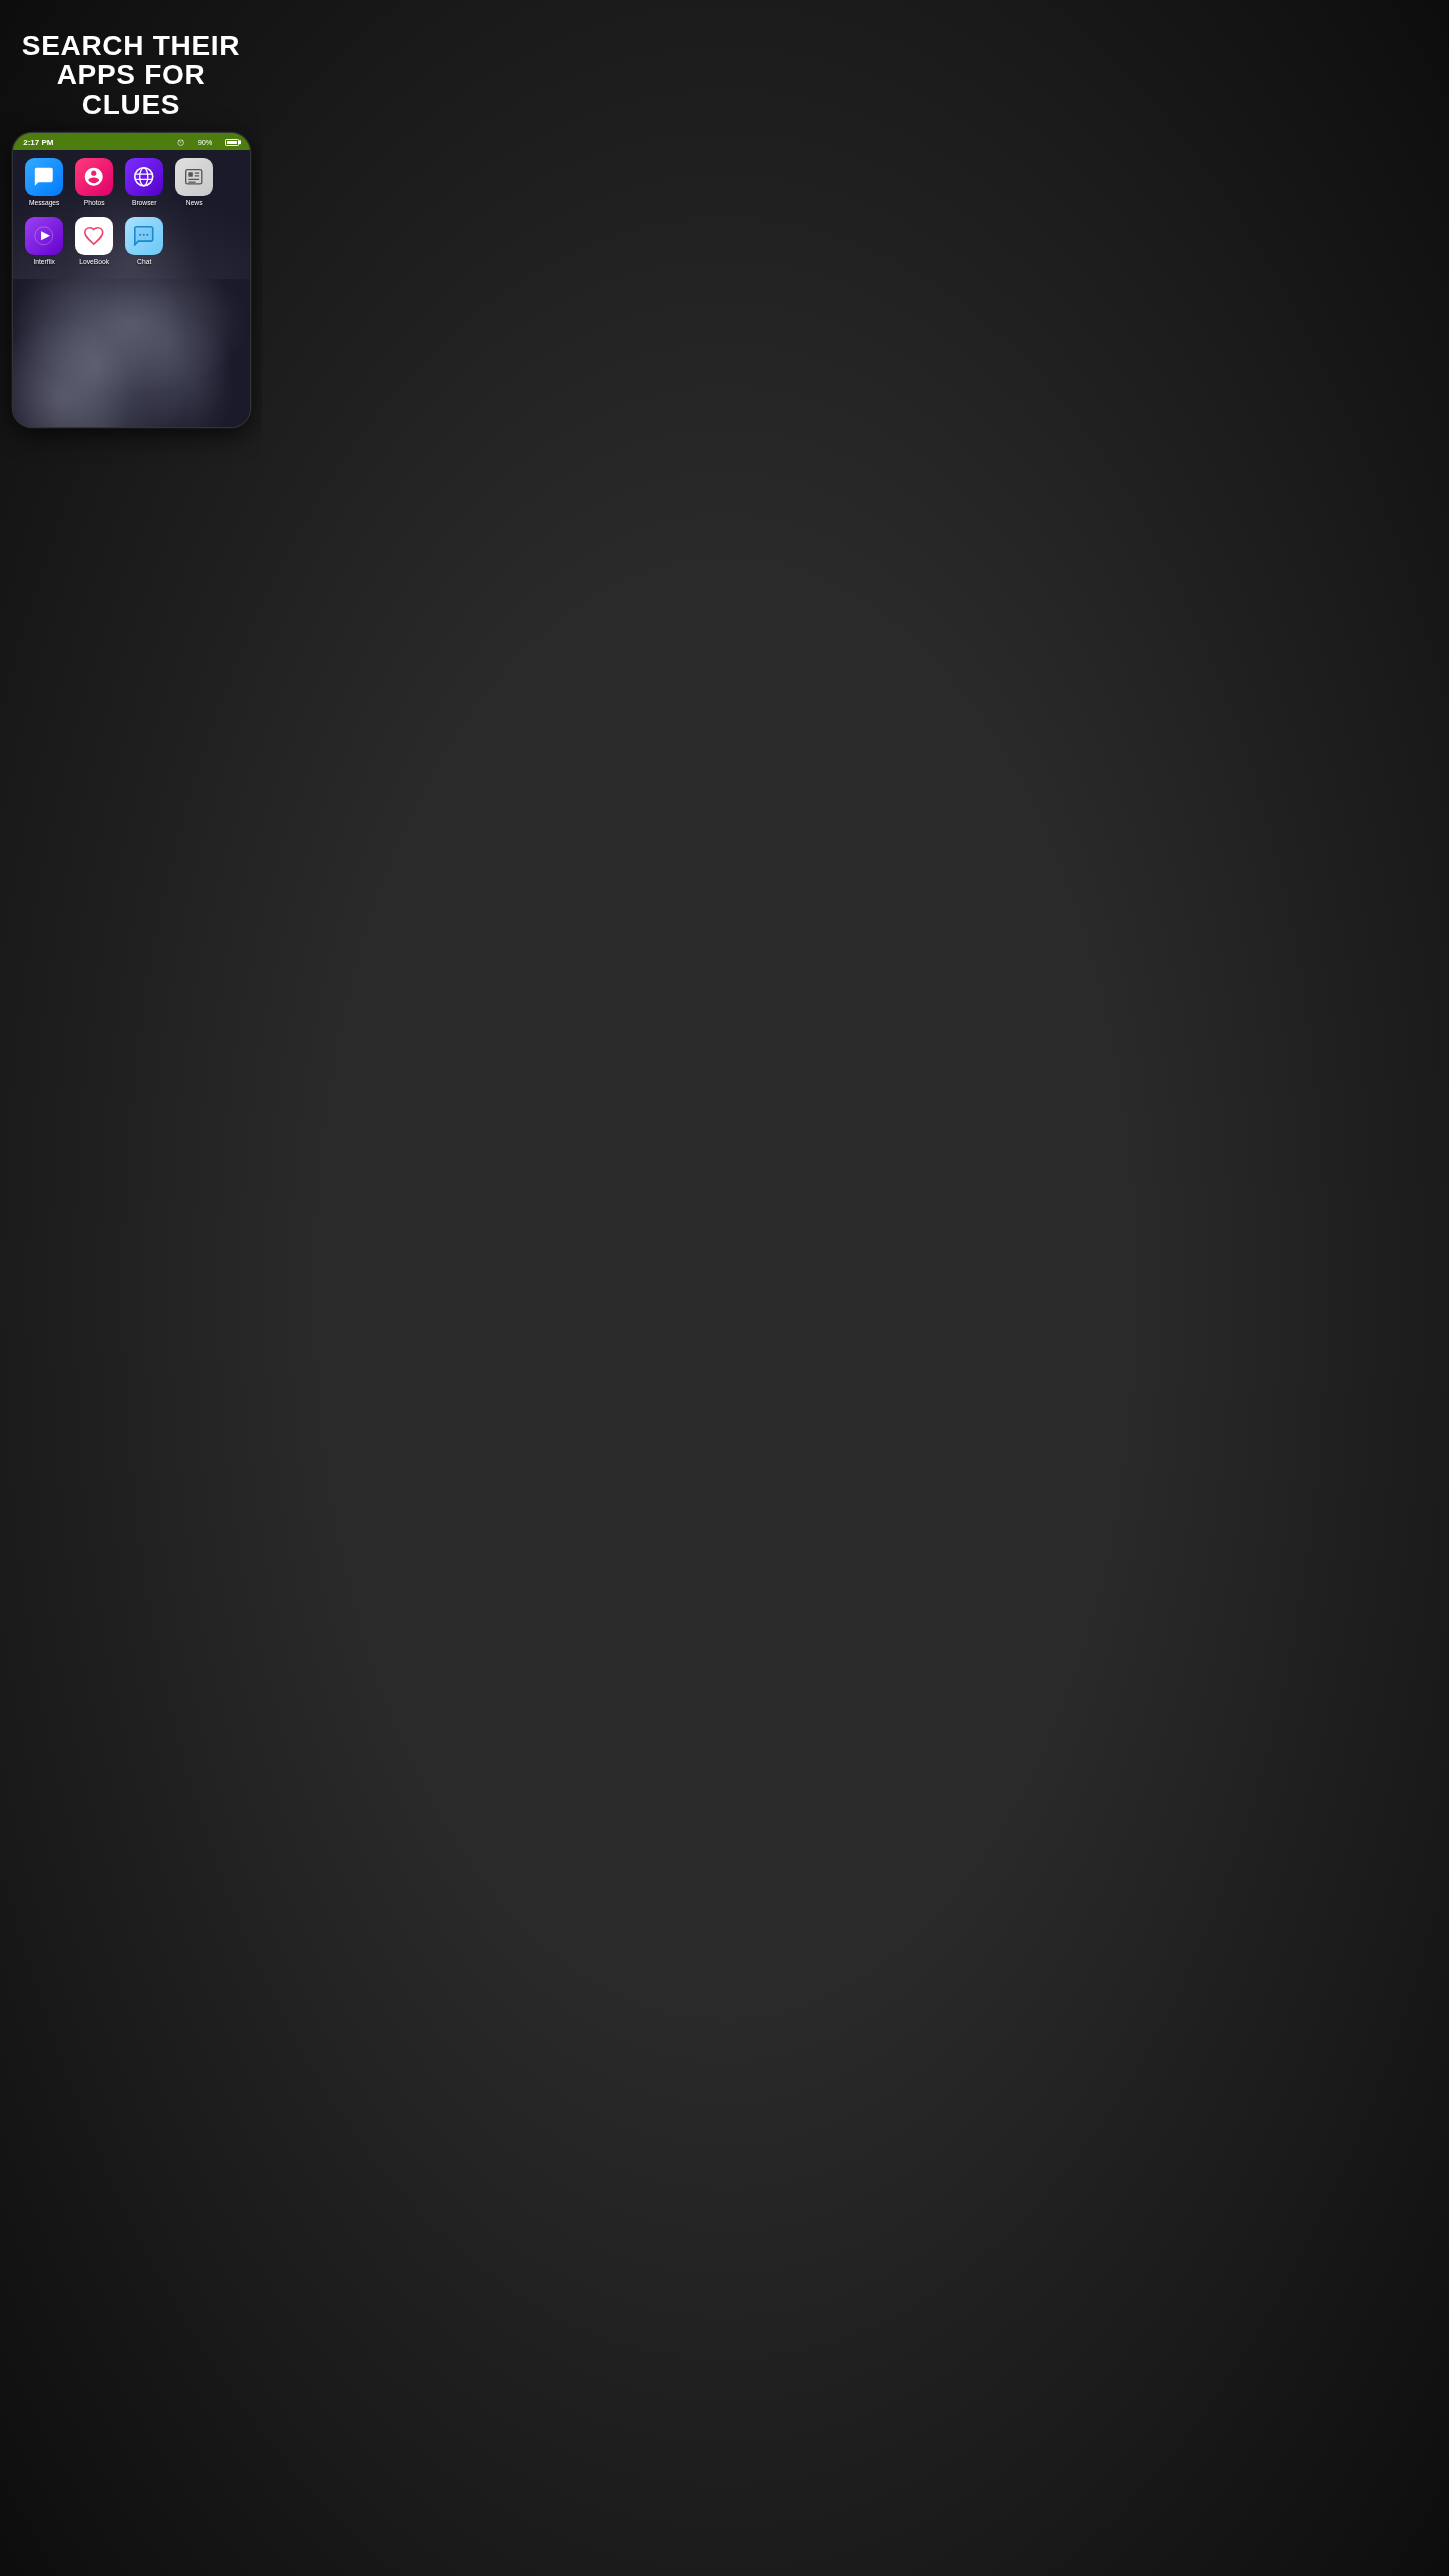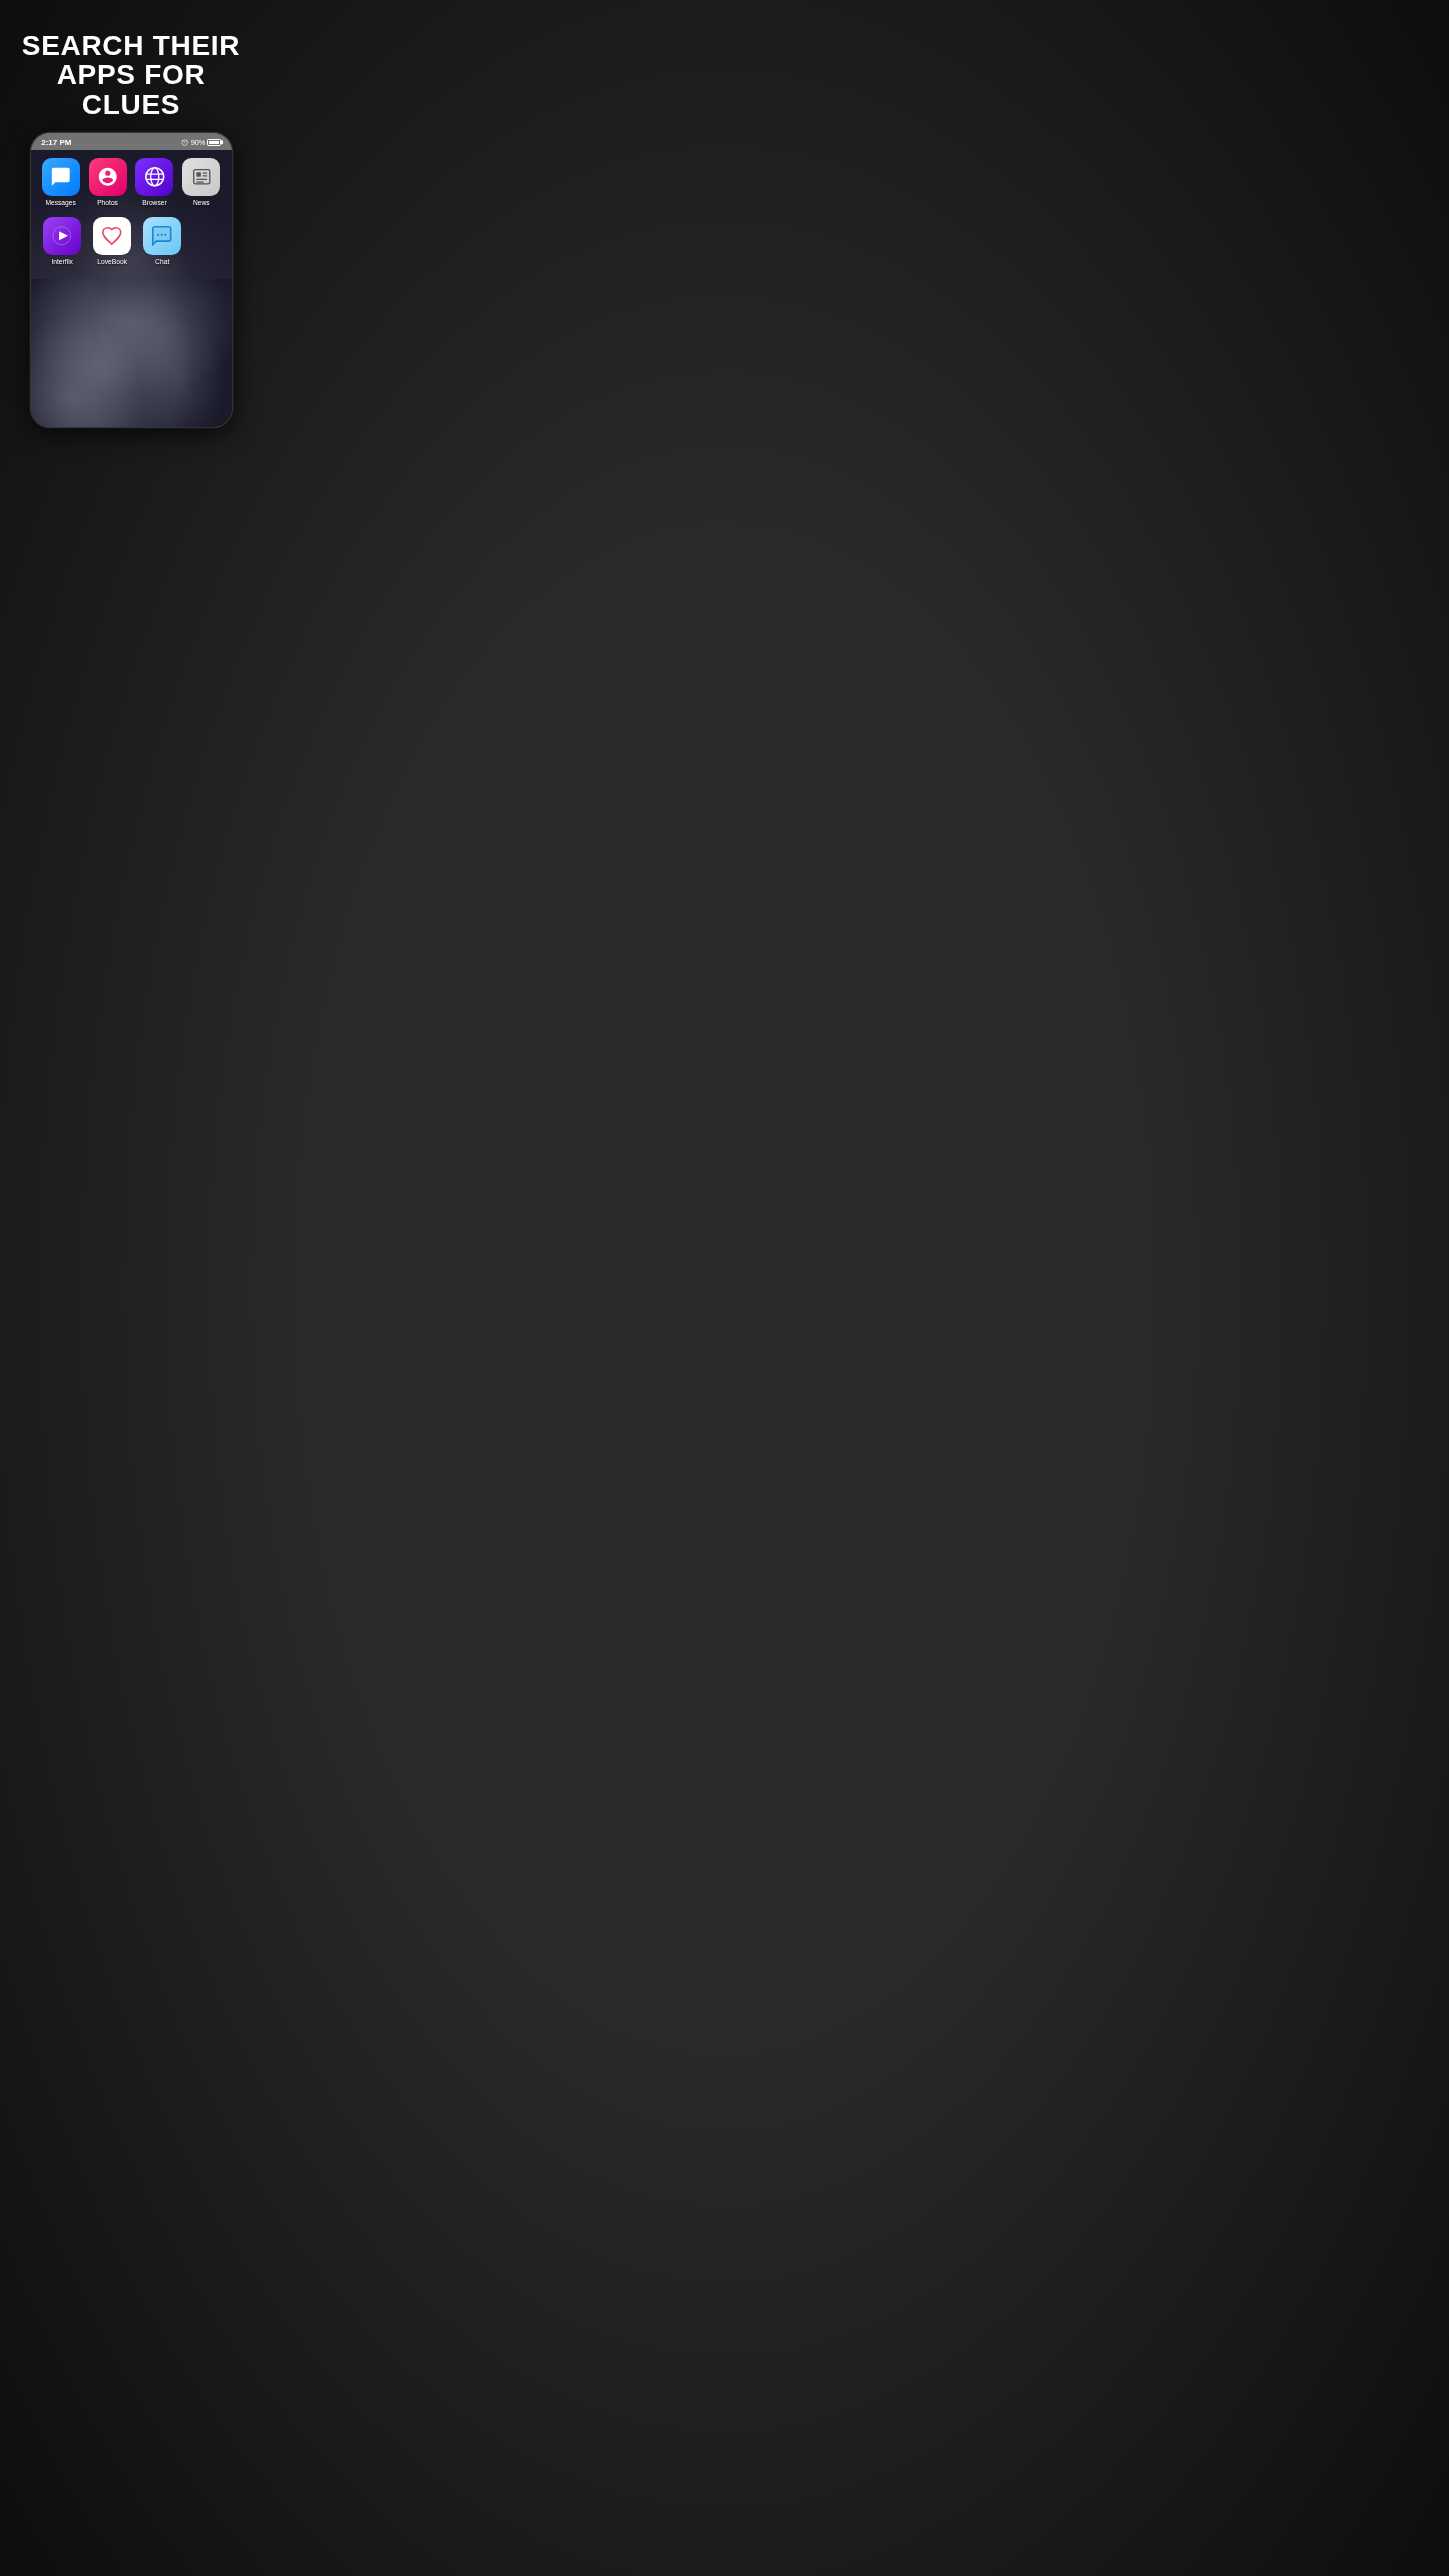--- a/index.html
+++ b/index.html
@@ -24,22 +24,22 @@
       line-height: 1.05;
       font-family: Impact, 'Arial Black', sans-serif;
       letter-spacing: 0.7px;
       text-transform: uppercase;
     }
 
     .phone-frame {
       position: relative;
       z-index: 10;
       margin: 0 auto;
-      width: 201px;
-      background: #737373;
+      width: 237px;
+      background: #4d7c0f;
       border-radius: 19px;
       overflow: hidden;
       box-shadow: 0 0 0 1.3px #333, 0 5.4px 27px rgba(0,0,0,0.8);
     }
 
     .status-bar {
       display: flex;
       justify-content: space-between;
       align-items: center;
       padding: 5.4px 10.7px 2.7px;
@@ -48,21 +48,21 @@
 
     .status-time {
       font-size: 8px;
       font-weight: 600;
       color: #fff;
     }
 
     .status-right {
       display: flex;
       align-items: center;
-      gap: 2px;
+      gap: 13px;
       font-size: 7.4px;
       color: #fff;
     }
 
     .battery-icon {
       display: inline-flex;
       align-items: center;
       gap: 1.3px;
     }
 

